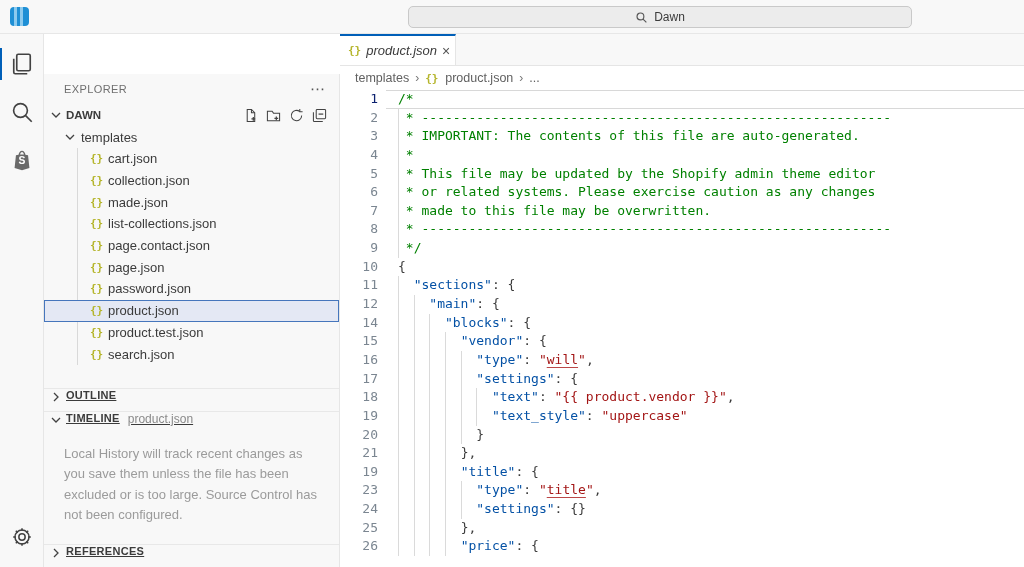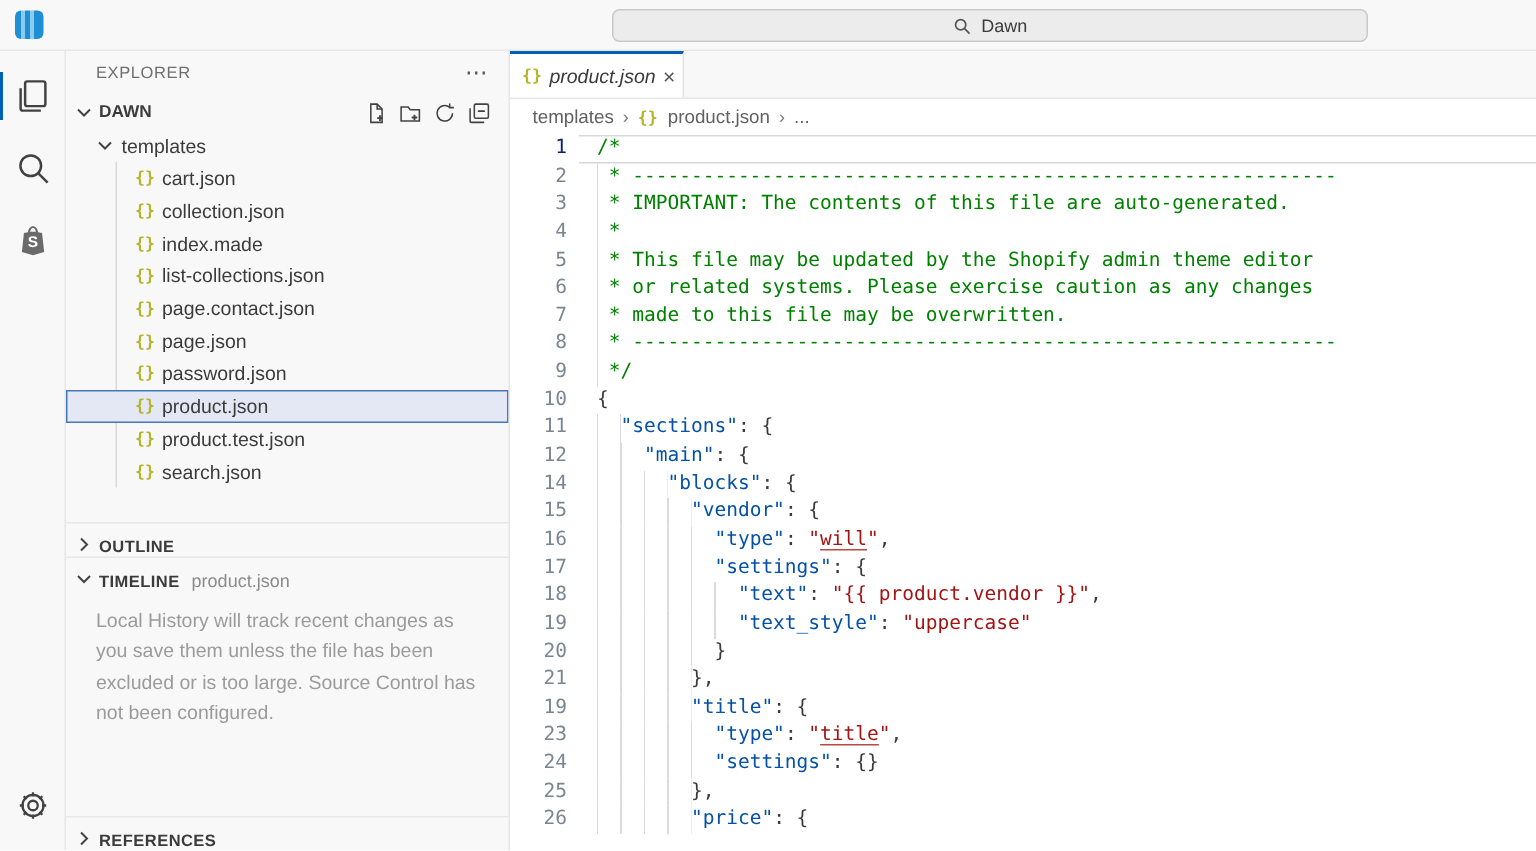--- a/index.html
+++ b/index.html
@@ -17,40 +17,40 @@
 
   
   .main { display:flex; height:533px; }
 
   .activitybar { width:44px; background:#f8f8f8; border-right:1px solid #e6e6e6; display:flex; flex-direction:column; align-items:center; padding-top:6px; }
   .act-item { width:44px; height:48px; display:flex; align-items:center; justify-content:center; position:relative; color:#424242; cursor:pointer; }
   .act-item.active::before { content:""; position:absolute; left:0; top:8px; height:32px; width:2px; background:#005fb8; }
   .act-bottom { margin-top:auto; margin-bottom:6px; }
 
   
-  .sidebar { width:296px; background:#f8f8f8; border-right:1px solid #e6e6e6; font-size:13px; display:flex; flex-direction:column; overflow:hidden; }
+  .sidebar { width:296px; background:#f8f8f8; border-right:1px solid #e6e6e6; font-size:13px; display:flex; flex-direction:column; overflow:hidden;margin-top:40px; }
   .sb-header { height:30px; display:flex; align-items:center; padding:0 14px 0 20px; }
   .sb-header .sb-title { font-size:11px; color:#6f6f6f; letter-spacing:.4px; }
   .sb-header .sb-more { margin-left:auto; font-size:15px; color:#555; cursor:pointer; line-height:8px; }
   .ws-row { height:22px; display:flex; align-items:center; padding:0 12px 0 4px; cursor:pointer; }
   .ws-label { font-weight:bold; font-size:11.5px; margin-left:2px; }
   .ws-actions { margin-left:auto; display:flex; gap:8px; color:#424242; }
   .ws-actions .ico { cursor:pointer; display:flex; }
   .folder-row { height:22px; display:flex; align-items:center; padding-left:18px; cursor:pointer; }
   .folder-row .lbl { margin-left:3px; }
   .filetree { position:relative; }
   .filetree::before { content:""; position:absolute; left:33px; top:0; bottom:0; width:1px; background:#d9d9d9; }
   .file-row { height:21.7px; display:flex; align-items:center; padding-left:46px; cursor:pointer; position:relative; }
   .file-row.selected { background:#e4e8f4; outline:1px solid #4676bc; outline-offset:-1px; }
   .ficon { width:16px; font-family:"DejaVu Sans Mono", monospace; font-size:11px; font-weight:bold; color:#b5b52c; flex:none; }
   .ficon.liquid { color:#7ab55c; }
   .fname { margin-left:2px; white-space:nowrap; }
   .sb-gap { height:23px; }
   .sb-section { border-top:1px solid #e8e8e8; }
-  .sec-head { height:22px; display:flex; align-items:flex-end; padding-left:4px; cursor:pointer; }
+  .sec-head { height:22px; display:flex; align-items:flex-start; padding-left:4px; cursor:pointer;text-decoration:underline; }
   .sec-label { font-weight:bold; font-size:11px; margin-left:2px; letter-spacing:.3px; }
   .sec-detail { margin-left:8px; font-size:12px; color:#8a8a8a; font-weight:normal; }
   .sec-body { padding:10px 22px 14px 20px; color:#9b9b9b; font-size:13px; line-height:1.58; }
   .sb-bottom { margin-top:auto; }
 
   
   .editor { flex:1; display:flex; flex-direction:column; background:#fff; min-width:0; }
   .tabbar { height:32px; background:#f8f8f8; border-bottom:1px solid #e5e5e5; display:flex; }
   .tab { width:116px; background:#fff; border-right:1px solid #e5e5e5; border-top:2px solid #005fb8; display:flex; align-items:center; padding:0 8px; gap:5px; cursor:pointer; }
   .tab .ficon { width:auto; }
@@ -189,21 +189,21 @@
           <div class="file-row">
             <span class="ficon">{}</span>
             <span class="fname">cart.json</span>
           </div>
           <div class="file-row">
             <span class="ficon">{}</span>
             <span class="fname">collection.json</span>
           </div>
           <div class="file-row">
             <span class="ficon">{}</span>
-            <span class="fname">index.made</span>
+            <span class="fname">made.json</span>
           </div>
           <div class="file-row">
             <span class="ficon">{}</span>
             <span class="fname">list-collections.json</span>
           </div>
           <div class="file-row">
             <span class="ficon">{}</span>
             <span class="fname">page.contact.json</span>
           </div>
           <div class="file-row">

